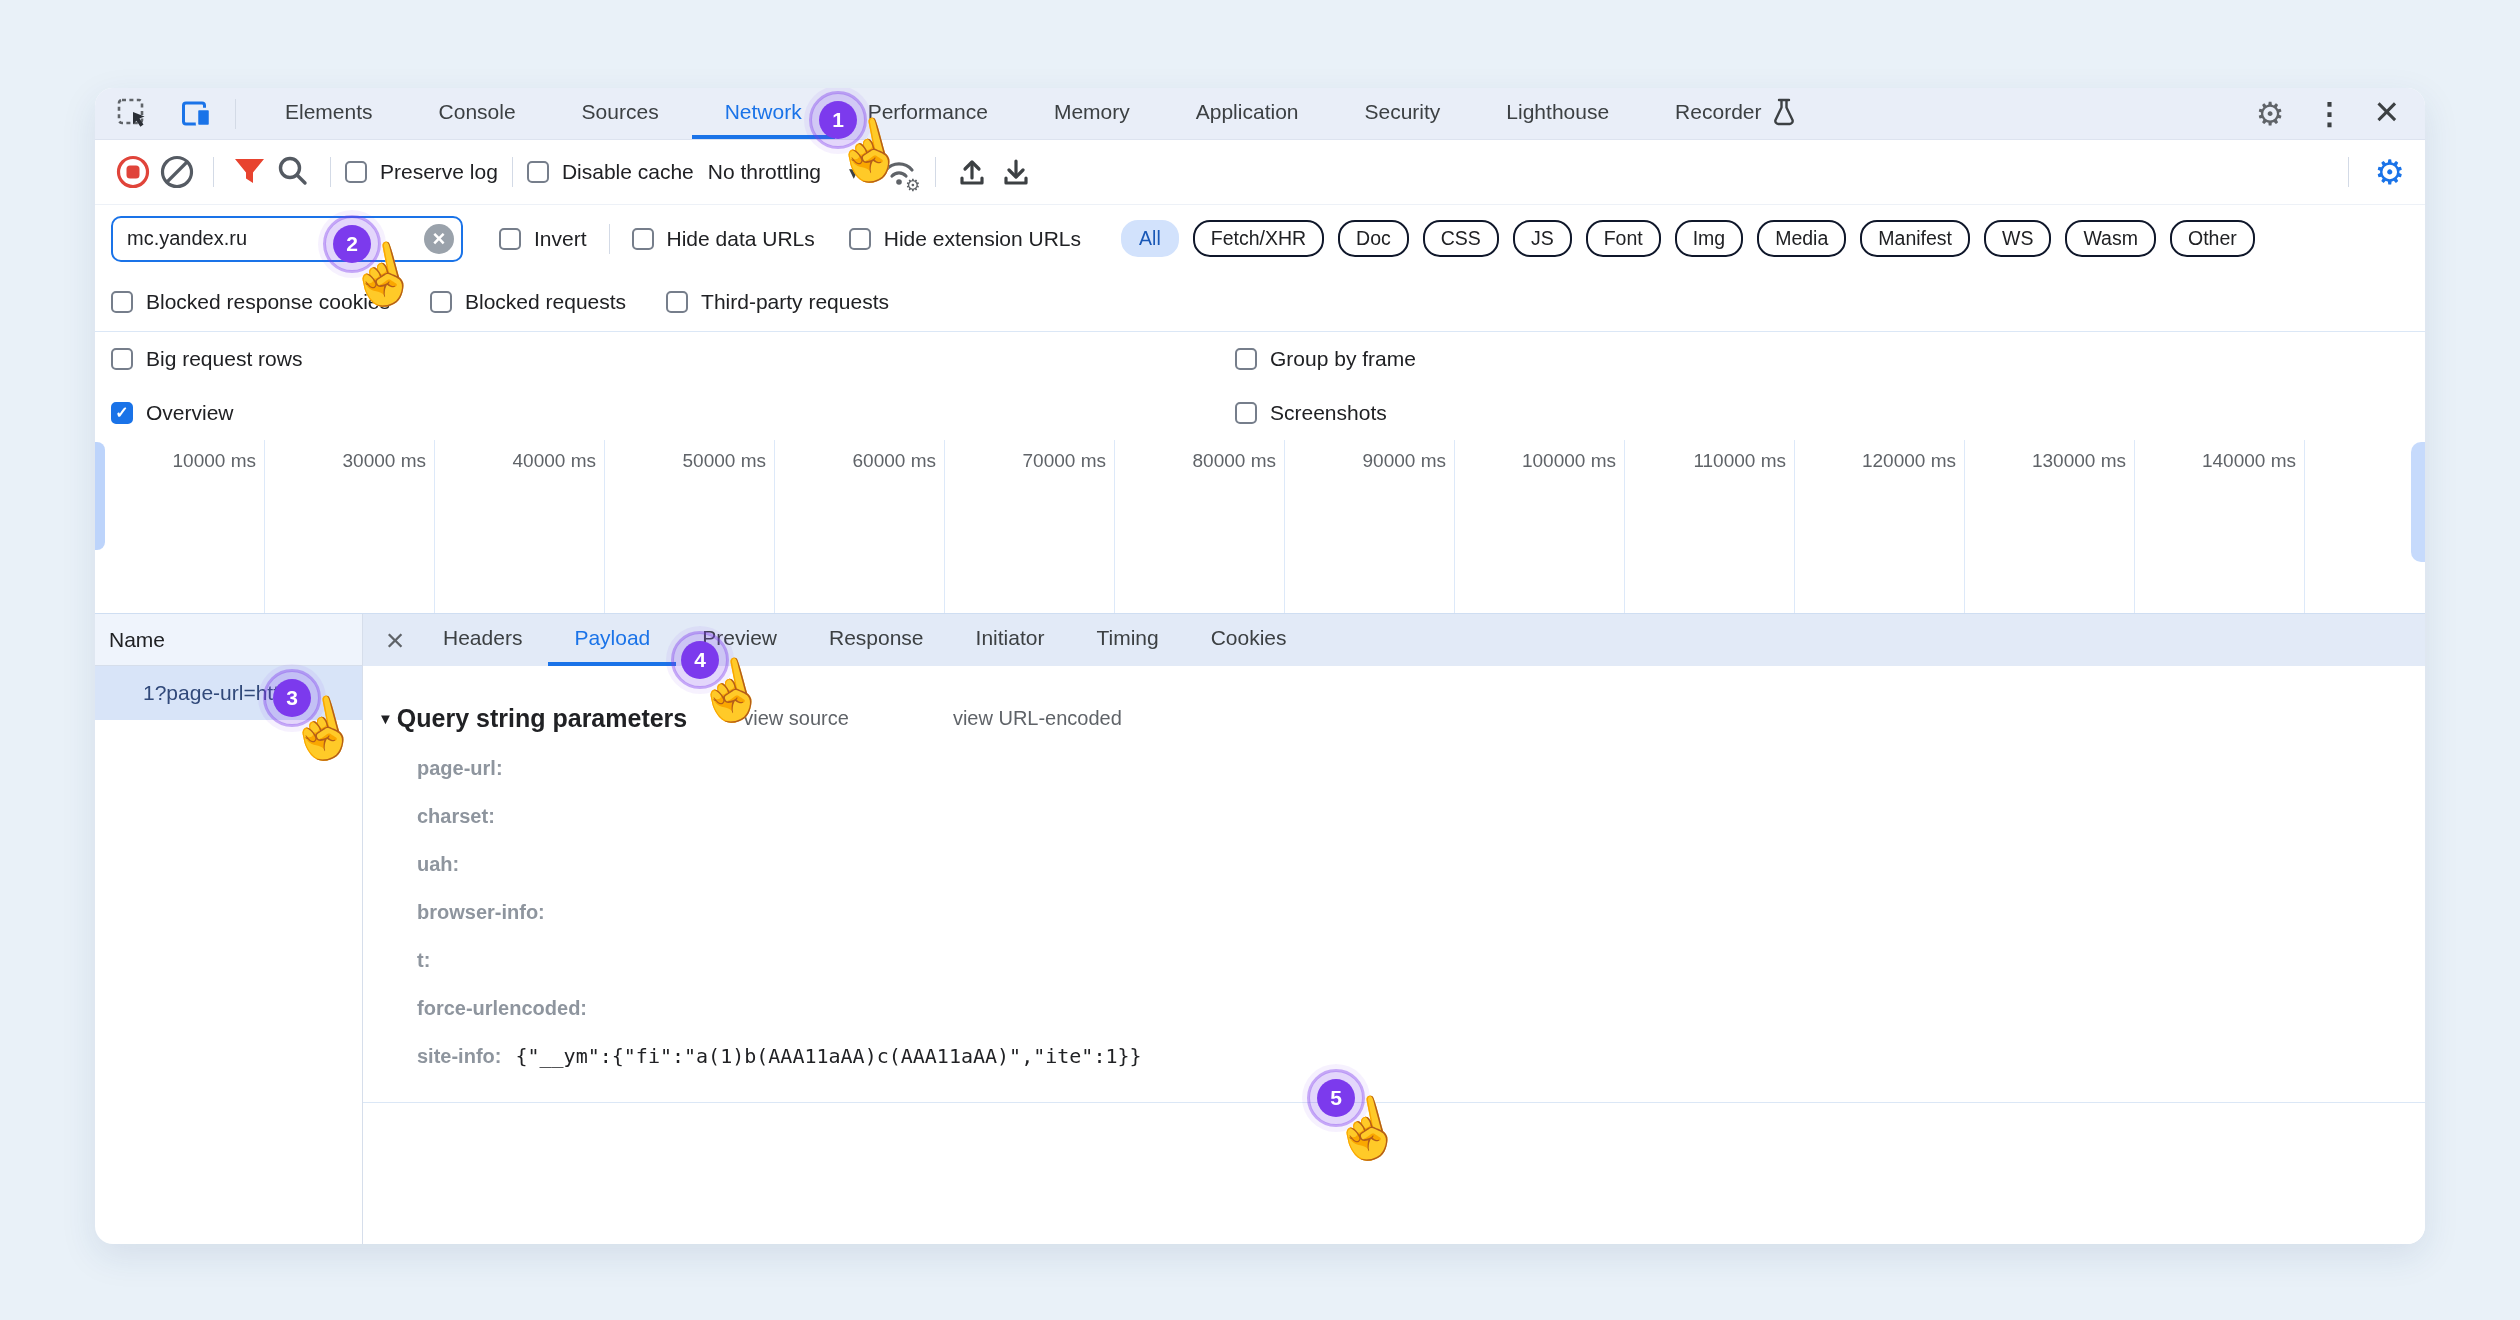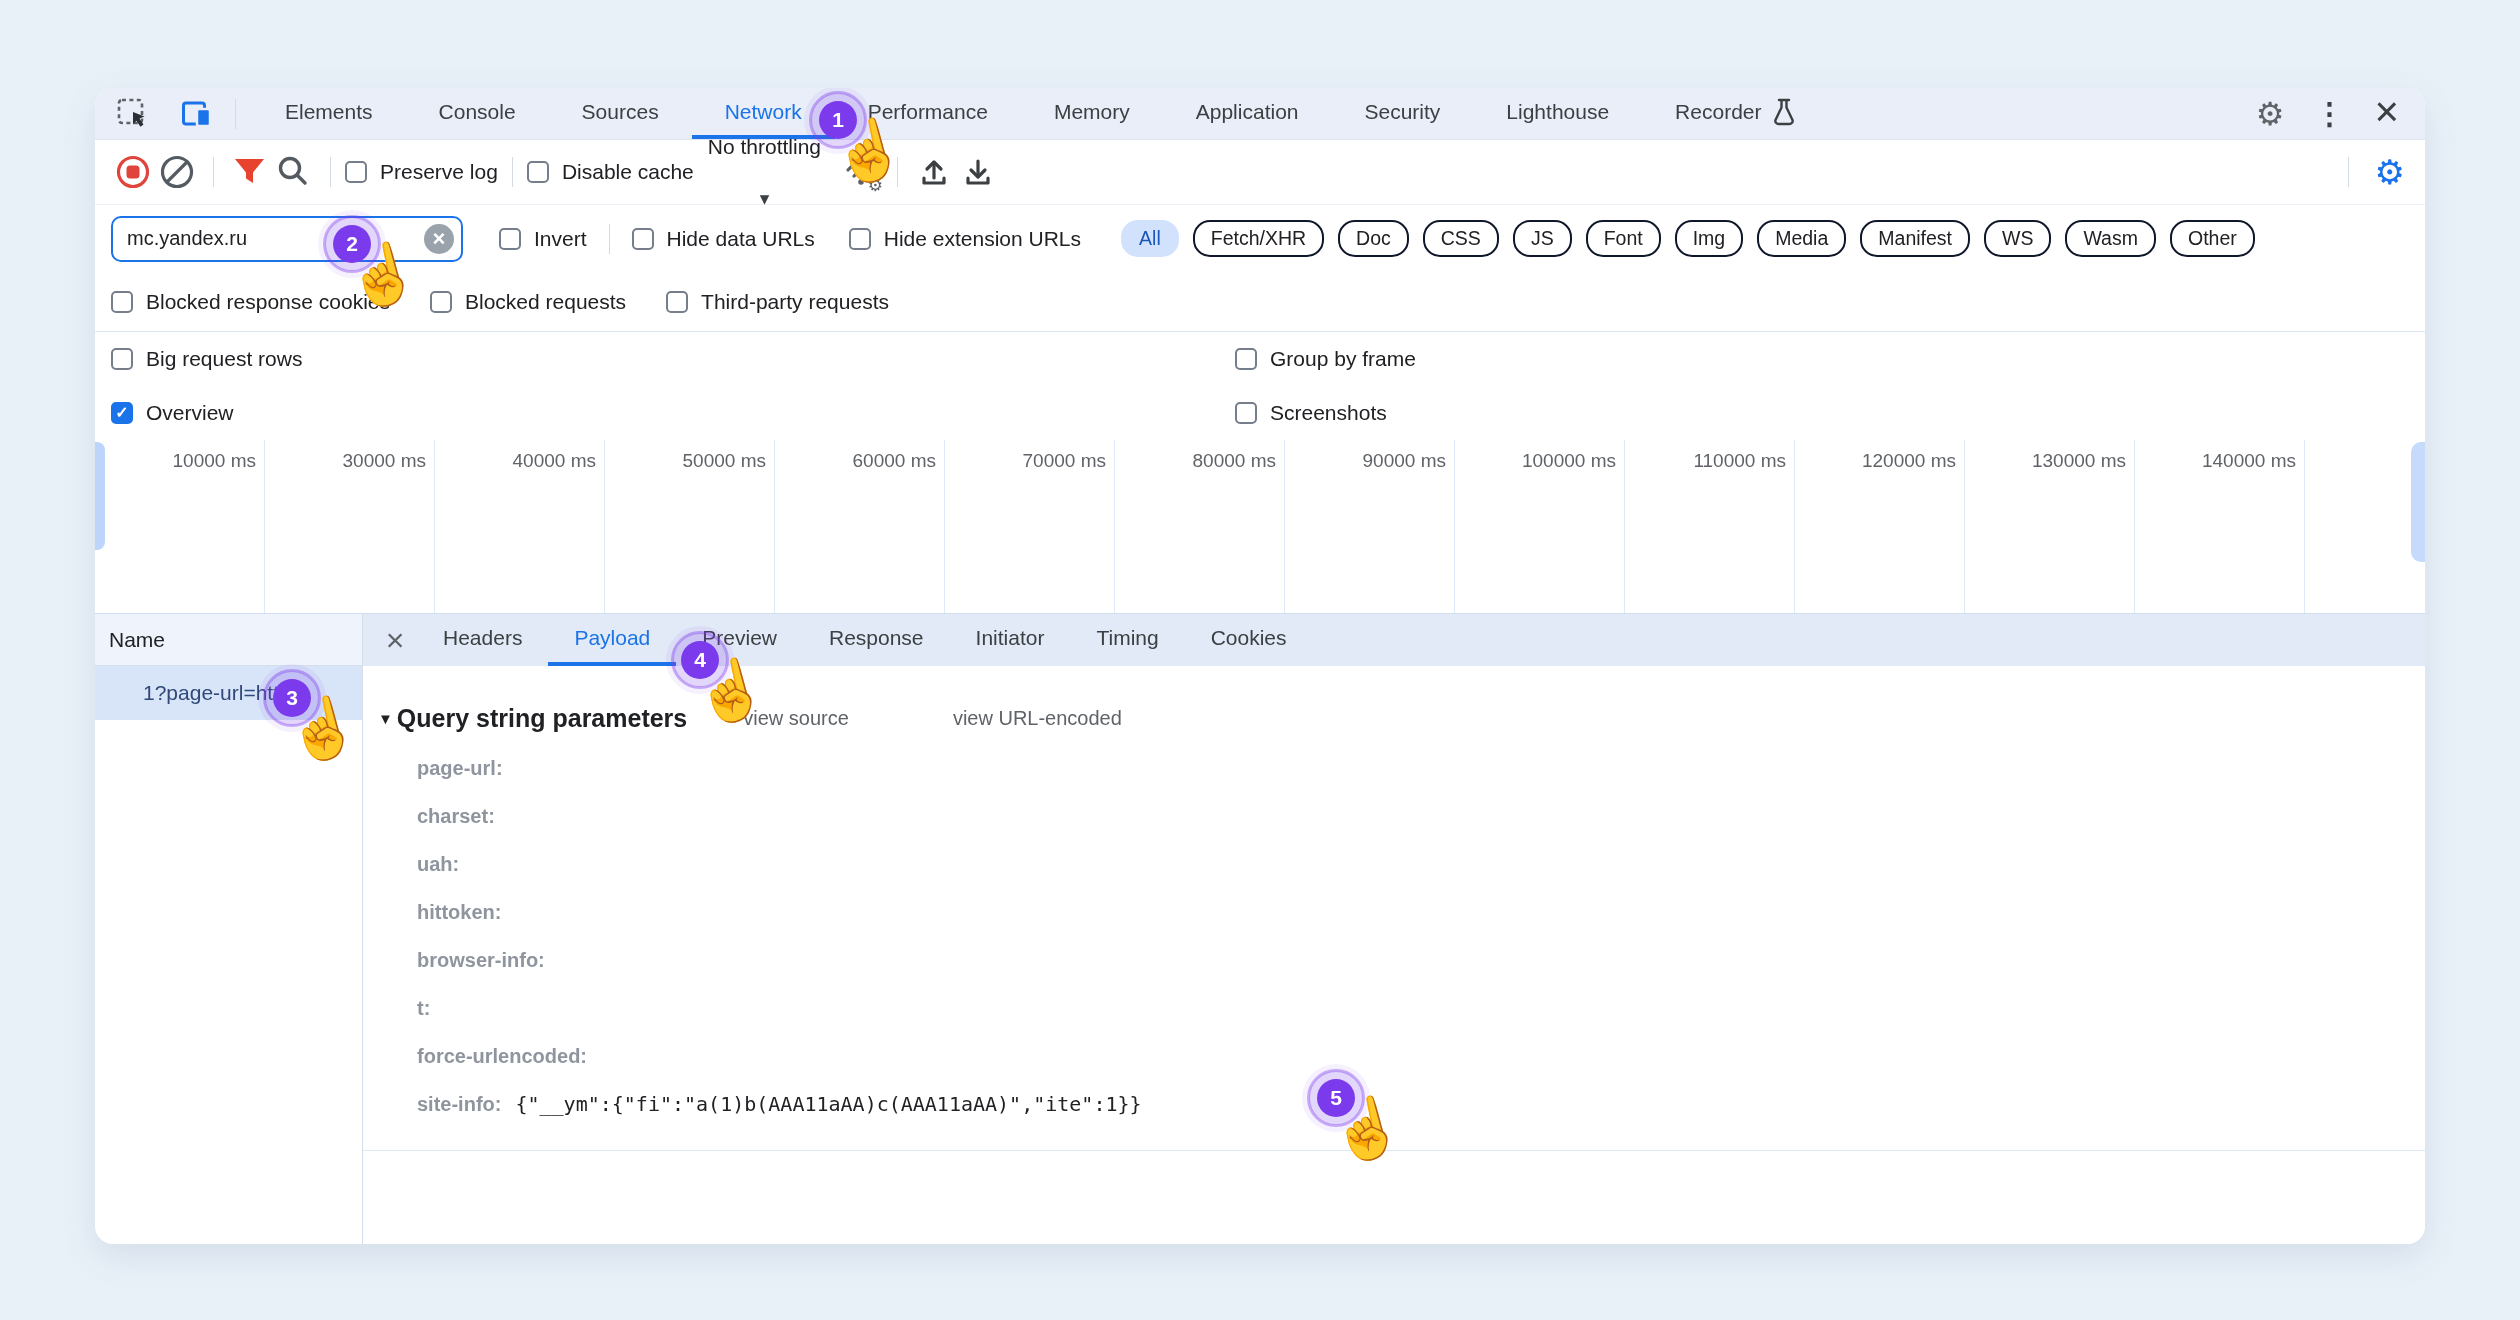--- a/index.html
+++ b/index.html
@@ -34,21 +34,21 @@
   .toolbar{ height:65px; display:flex; align-items:center; padding:16px 16px;
     border-bottom:1px solid #edf1f7; position:relative; }
   .ibtn{ width:44px; height:44px; display:flex; align-items:center; justify-content:center; flex:none; }
   .toolbar .vdiv{ margin:0 14px; }
   .cbl{ display:flex; align-items:center; gap:13px; font-size:21px; color:#202124; white-space:nowrap; }
   .cb{ width:22px; height:22px; border:2.5px solid #767e8b; border-radius:5px; background:#fff;
     flex:none; display:flex; align-items:center; justify-content:center; }
   .cb.checked{ background:#1a73e8; border-color:#1a73e8; }
   .cb .chk{ color:#fff; font-size:16px; font-weight:bold; line-height:1; }
   .throttle{ display:flex; align-items:center; gap:28px; margin:0 18px 0 14px;
-    font-size:21px; color:#202124; white-space:nowrap;flex-direction:column; }
+    font-size:21px; color:#202124; white-space:nowrap; }
   .dd-arrow{ font-size:19px; color:#3c4043; }
   .wifi-wrap{ position:relative; width:44px; height:44px; display:flex; align-items:center; justify-content:center;}
   .minigear{ position:absolute; right:0; bottom:0; font-size:17px; color:#5f6368;
     background:#fff; border-radius:50%; line-height:1; }
   .toolbar-right{ position:absolute; right:20px; display:flex; align-items:center; }
   .glyph-gear-blue{ font-size:34px; color:#1a73e8; line-height:1; }
   
   .filterrow{ height:67px; display:flex; align-items:center; padding:0 16px; }
   .finput{ position:relative; width:352px; height:46px; margin-right:36px; flex:none; }
   .finput input{ width:100%; height:100%; border:2.5px solid #1a73e8; border-radius:10px;
@@ -350,24 +350,20 @@
             </div>
           <div class="param">
               <span class="pname">charset:</span>
               <span class="pval"></span>
             </div>
           <div class="param">
               <span class="pname">uah:</span>
               <span class="pval"></span>
             </div>
           <div class="param">
-              <span class="pname">hittoken:</span>
-              <span class="pval"></span>
-            </div>
-          <div class="param">
               <span class="pname">browser-info:</span>
               <span class="pval"></span>
             </div>
           <div class="param">
               <span class="pname">t:</span>
               <span class="pval"></span>
             </div>
           <div class="param">
               <span class="pname">force-urlencoded:</span>
               <span class="pval"></span>

